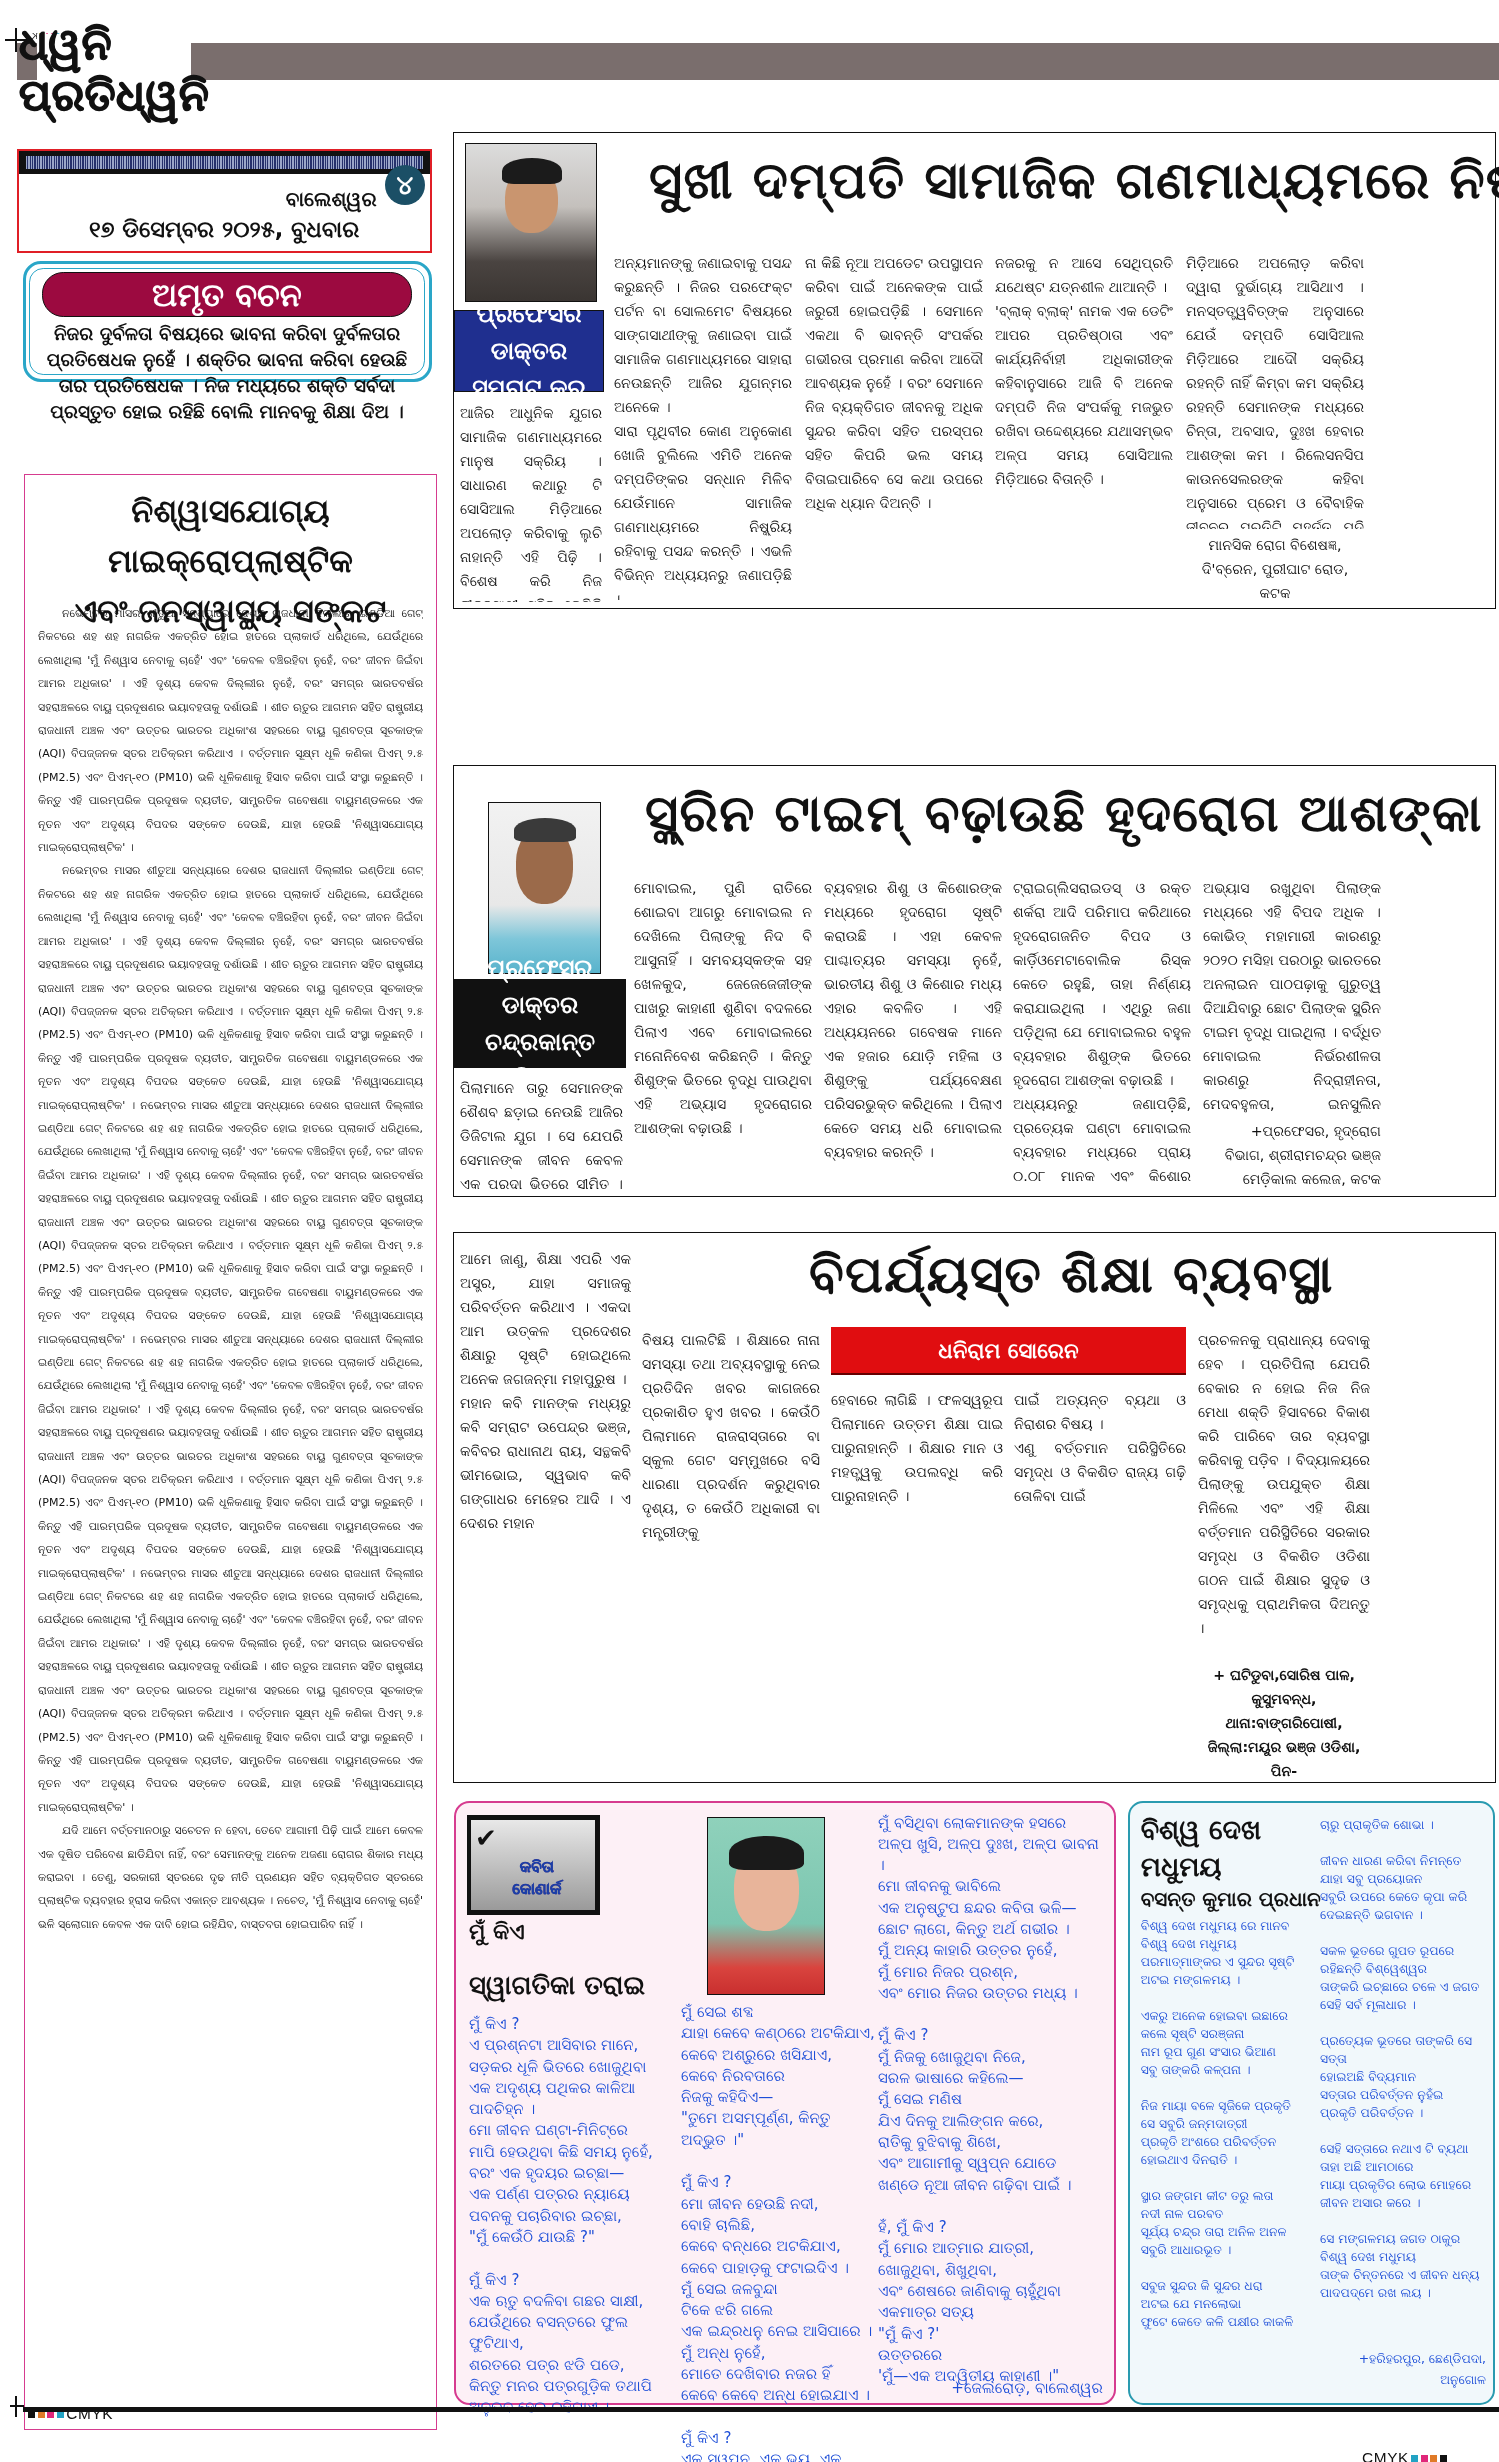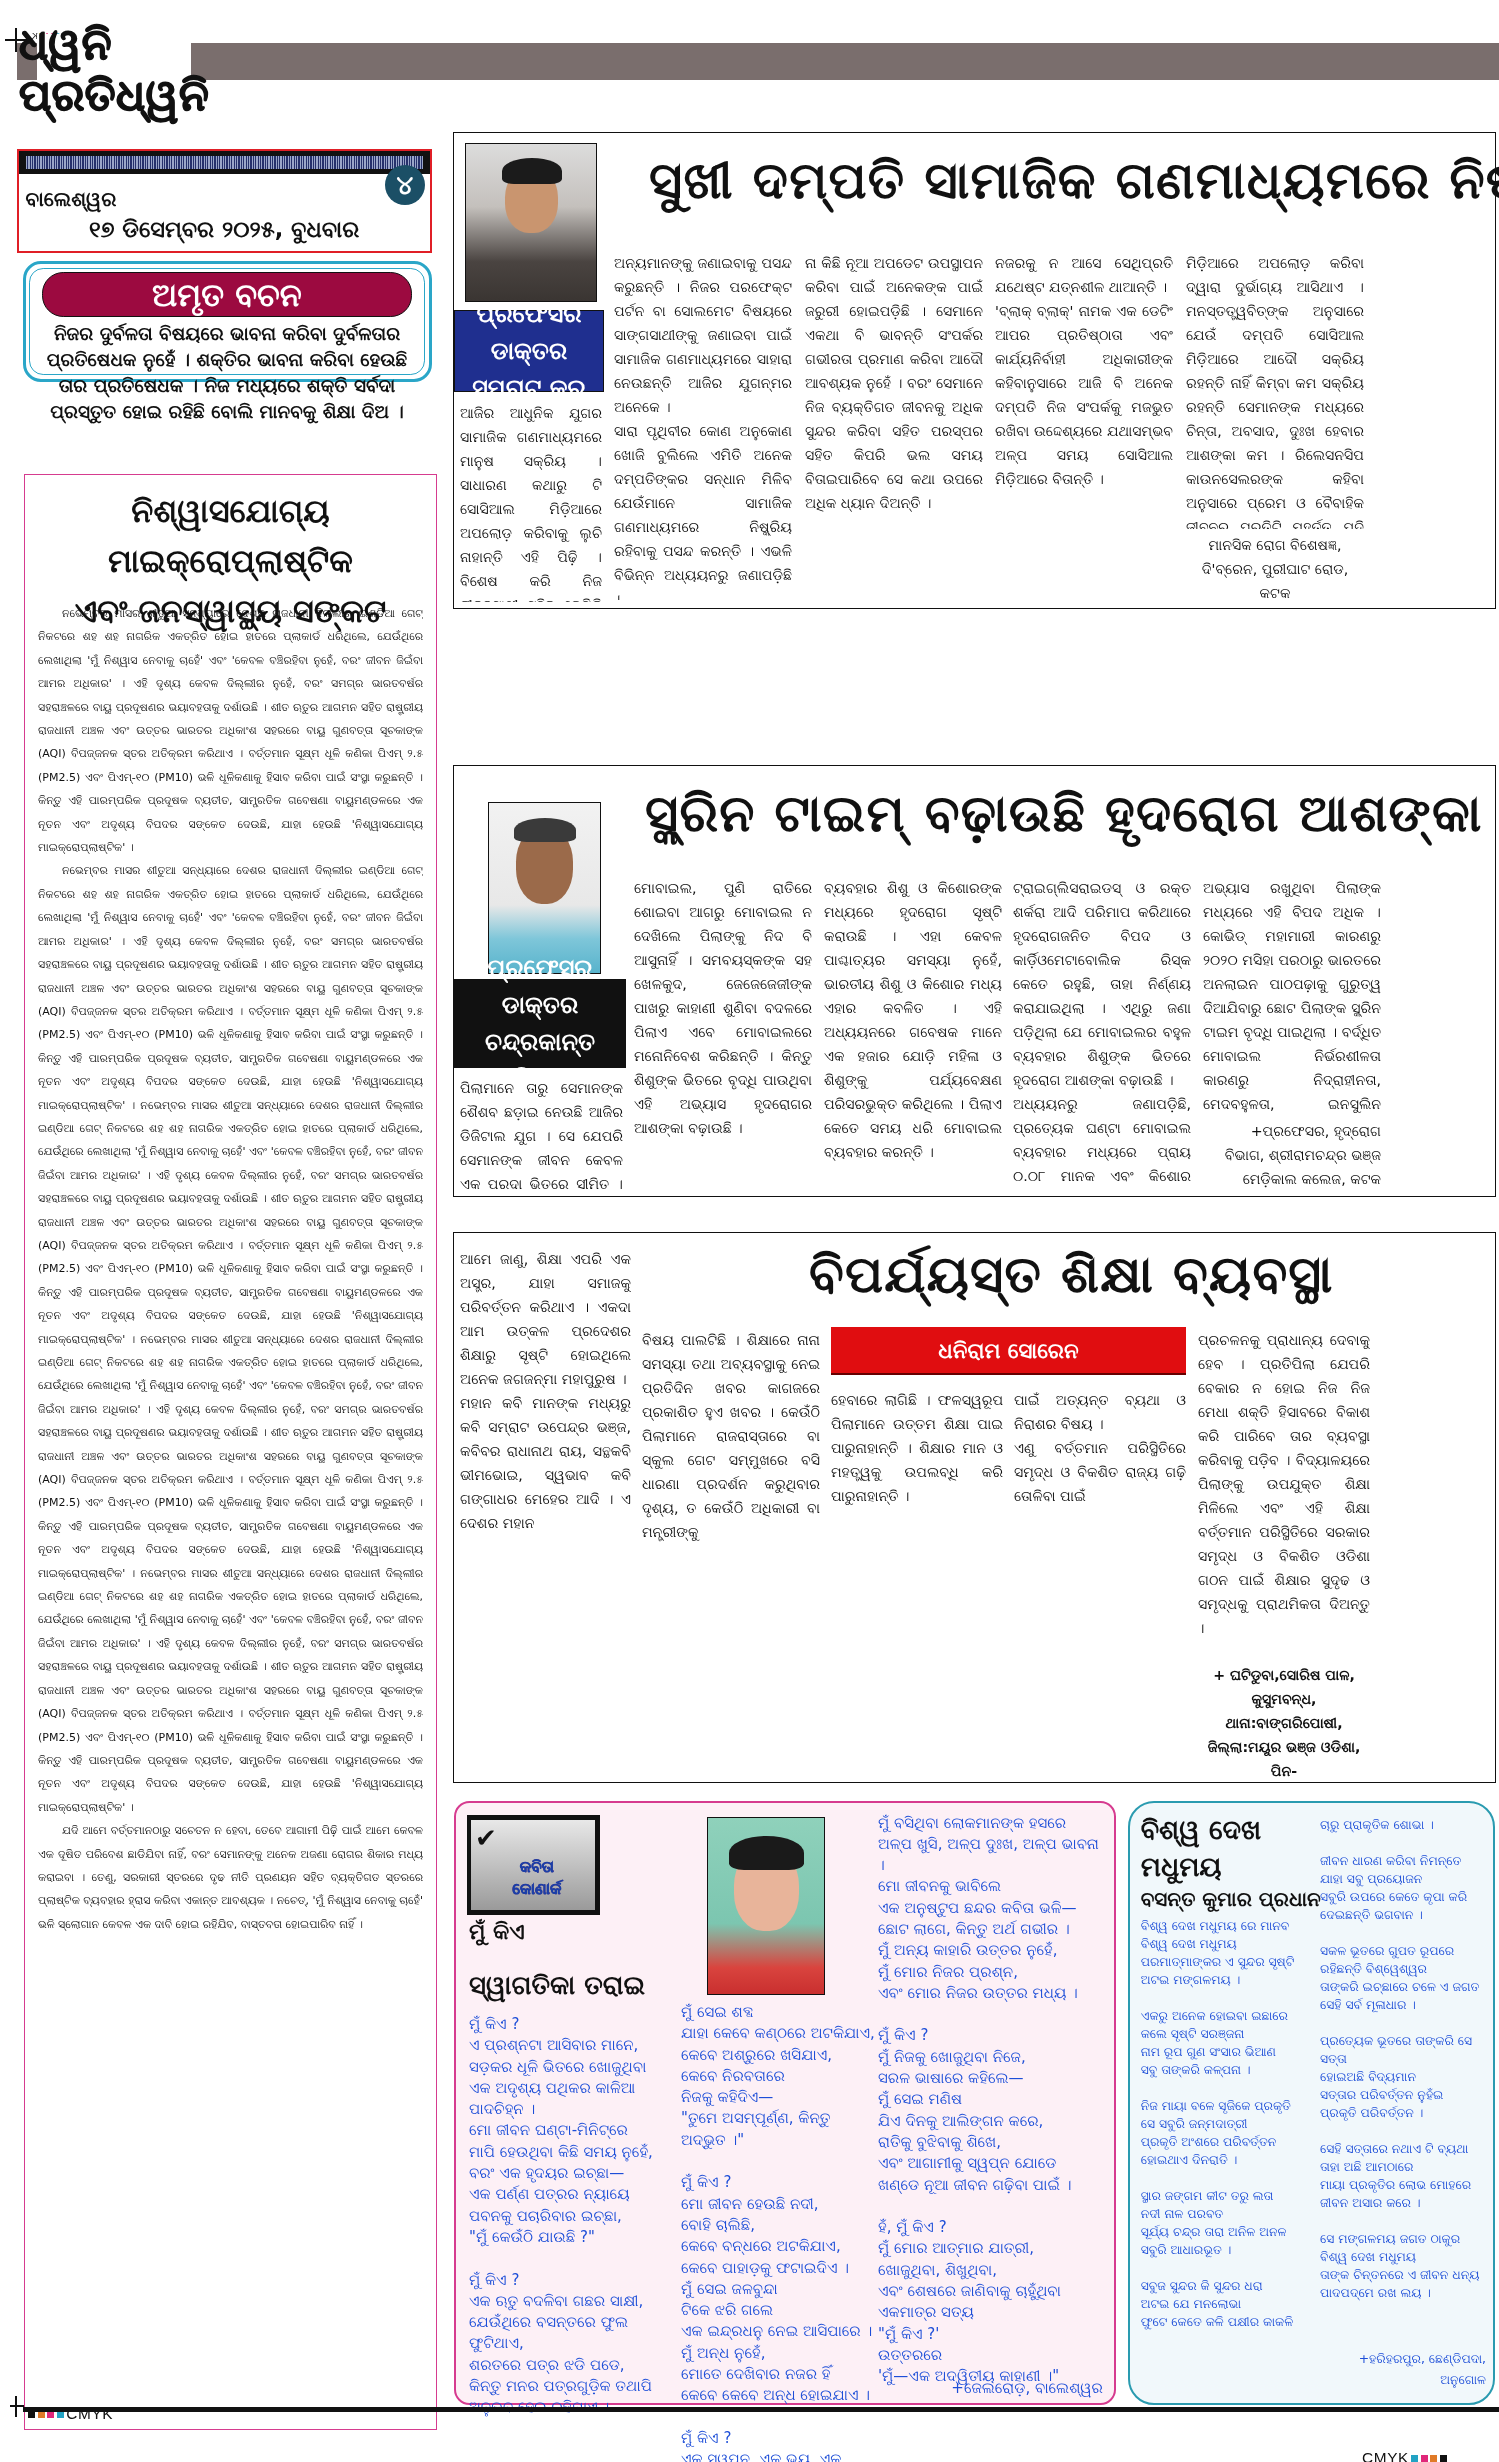--- a/index.html
+++ b/index.html
@@ -11,21 +11,21 @@
   .cmyk .c{color:#22a3c4}.cmyk .m{color:#e0287a}.cmyk .y{color:#e9d23a}.cmyk .k{color:#111}
   .swatch{display:inline-block;width:7.1px;height:7.1px;margin-right:2.4px;vertical-align:middle;}
   
   .mast-bar{position:absolute;left:16.6px;top:43px;width:1483px;height:37px;background:#7a6e6d;}
   .mast-title{position:absolute;left:37px;top:34px;width:154px;height:71px;background:#fff;display:flex;align-items:center;justify-content:center;font-size:43px;font-weight:bold;color:#111;-webkit-text-stroke:1.2px #111;letter-spacing:0.6px;font-family:"DejaVu Sans",sans-serif;}
   
   .date-box{position:absolute;left:16.6px;top:149px;width:415px;height:104px;border:2.4px solid #e01f26;box-sizing:border-box;}
   .date-stripe{position:absolute;left:0;top:0;right:0;height:22.5px;background:#111;}
   .date-stripe-inner{position:absolute;left:7.1px;top:4.7px;right:7.1px;height:13px;background:repeating-linear-gradient(90deg,#9aa6c8 0 1.2px,#26316b 1.2px 2.4px);}
   .page-num{position:absolute;right:4.7px;top:14.2px;width:40px;height:40px;border-radius:50%;background:#1b4f66;color:#fff;font-size:26px;display:flex;align-items:center;justify-content:center;font-weight:bold;}
-  .date-city{position:absolute;left:7px;right:53px;top:36px;text-align:left;font-size:20px;font-weight:bold;}
+  .date-city{position:absolute;left:16px;right:53px;top:36px;text-align:right;font-size:20px;font-weight:bold;}
   .date-line{position:absolute;left:0;right:0;top:65px;text-align:center;font-size:22.5px;font-weight:bold;}
   
   .amrut{position:absolute;left:22.5px;top:261px;width:409px;height:121px;border:3px solid #2aa6c8;border-radius:18px;box-sizing:border-box;background:#fff;}
   .amrut-inner{position:absolute;left:3.6px;top:3.6px;right:3.6px;bottom:3.6px;border:1.2px solid #2aa6c8;border-radius:14.2px;}
   .amrut-title{position:absolute;left:16.6px;top:8.3px;right:16.6px;height:43px;border-radius:21.3px;background:#9c0a40;border:1.8px solid #111;color:#fff;font-size:32px;font-weight:bold;display:flex;align-items:center;justify-content:center;}
   .amrut-text{position:absolute;left:18px;right:18px;top:57px;text-align:center;font-size:18.4px;font-weight:bold;line-height:26px;}
   
   .box{position:absolute;border:1.8px solid #111;box-sizing:border-box;background:#fff;}
   .headline{position:absolute;font-weight:bold;color:#111;font-size:51px;letter-spacing:1.2px;white-space:nowrap;}
   .col{position:absolute;font-size:14.2px;line-height:24px;text-align:justify;color:#111;overflow:hidden;}
@@ -33,21 +33,21 @@
   .byline-blue{position:absolute;background:#1f2f8f;color:#fff;font-size:24px;font-weight:bold;text-align:center;display:flex;flex-direction:column;justify-content:center;line-height:37px;border:1.8px solid #111;box-sizing:border-box;}
   .byline-black{position:absolute;background:#111;color:#fff;font-size:24px;font-weight:bold;text-align:center;display:flex;flex-direction:column;justify-content:center;line-height:37px;}
   .byline-red{position:absolute;background:#e00d10;color:#fff;font-size:21.3px;font-weight:bold;text-align:center;display:flex;align-items:center;justify-content:center;border-bottom:2.4px solid #600;}
   
   .pinkbox{position:absolute;left:24px;top:474px;width:413px;height:1956px;border:1.8px solid #d63b8f;box-sizing:border-box;}
   .mp-title{position:absolute;left:0;right:0;top:10.7px;text-align:center;font-size:32px;font-weight:bold;line-height:50px;}
   .mp-body{position:absolute;left:13px;right:13px;top:127px;font-size:11px;line-height:23.4px;text-align:justify;overflow:hidden;height:1789px;}
   .mp-body p{margin:0;text-indent:24px;}
   
   .poem-box{position:absolute;left:454px;top:1801px;width:662px;height:604px;border:2.4px solid #d63b8f;border-radius:15.4px;background:#fdf0f6;box-sizing:border-box;}
-  .poem2-box{position:absolute;left:1128px;top:1801px;width:367px;height:604px;border:2.4px solid #2a9bb0;border-radius:26px;background:#f1f8fb;box-sizing:border-box;}
+  .poem2-box{position:absolute;left:1128px;top:1801px;width:367px;height:604px;border:2.4px solid #2a9bb0;border-radius:15px;background:#f1f8fb;box-sizing:border-box;}
   .poem-lines{position:absolute;font-size:15px;line-height:21.3px;white-space:pre-line;color:#1d4ed8;}
   .poem-title{position:absolute;font-weight:bold;}
   .kavita-logo{position:absolute;left:10.7px;top:12px;width:133px;height:100px;background:#111;}
   .kavita-inner{position:absolute;left:4.7px;top:4.7px;right:4.7px;bottom:4.7px;background:linear-gradient(180deg,#e8e8e8,#9a9a9a);overflow:hidden;}
   .kavita-text{position:absolute;left:24px;top:36px;width:83px;text-align:center;font-size:15.4px;font-weight:bold;color:#d72b3a;-webkit-text-stroke:0.6px #1a3fa8;line-height:22.5px;}
   .kavita-check{position:absolute;left:3.6px;top:3.6px;font-size:26px;color:#111;}
   .bottom-rule{position:absolute;left:22.5px;top:2407px;width:1477px;height:4.7px;background:#111;}
 </style>
 </head>
 <body>

